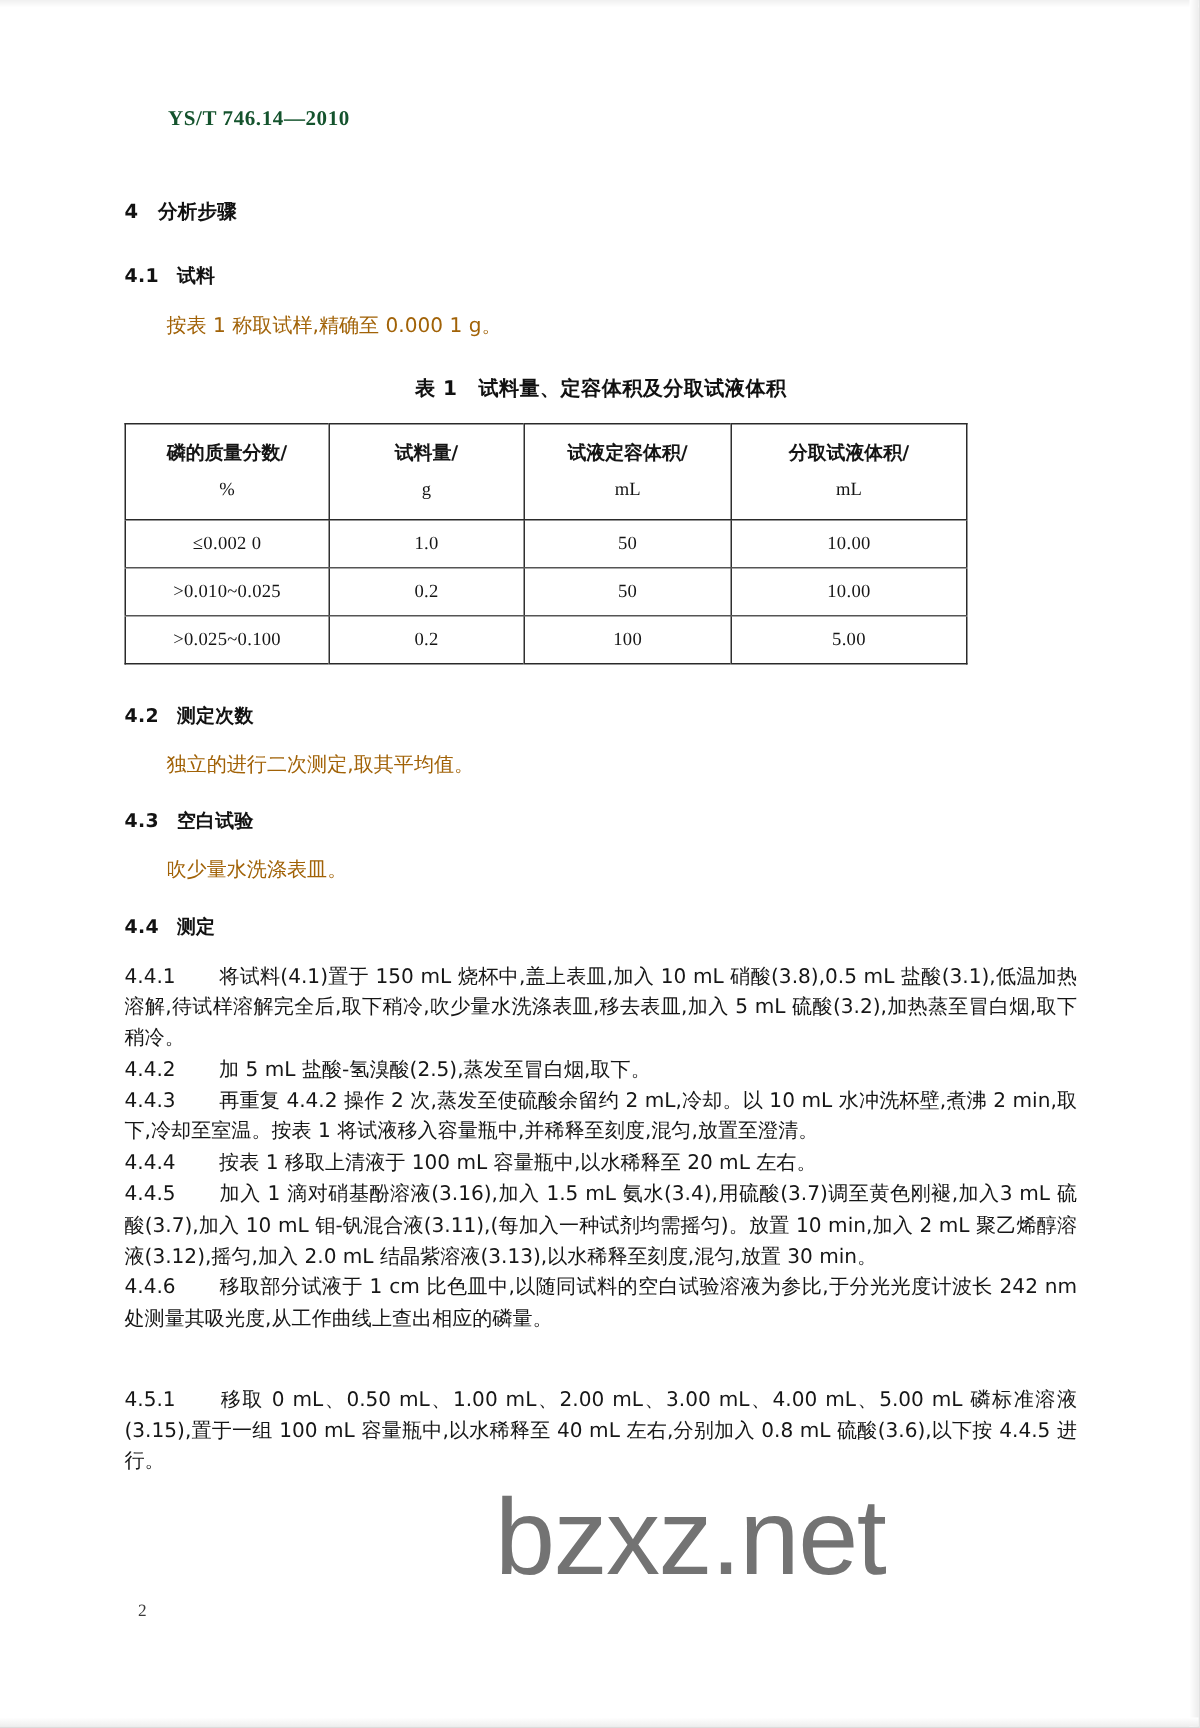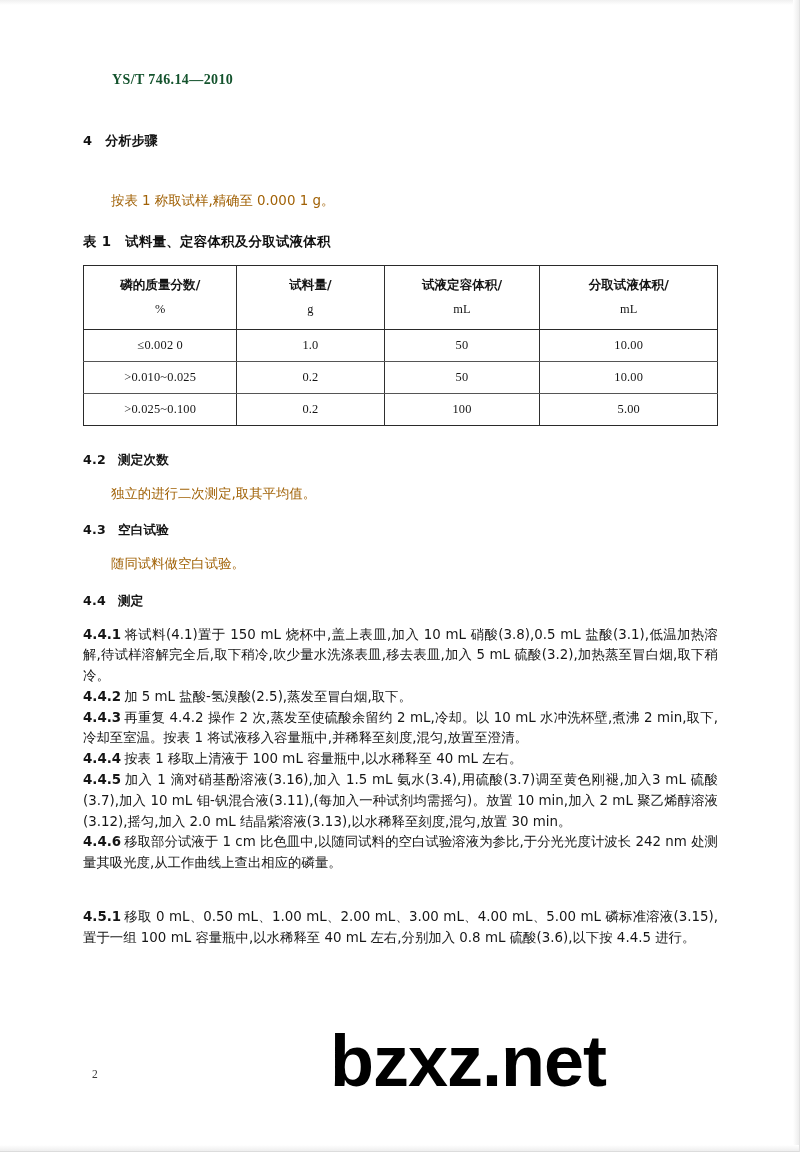--- a/index.html
+++ b/index.html
@@ -30,26 +30,26 @@
     background: linear-gradient(to left, #ededed, #ffffff);
   }
   .scan-edge-bottom {
     position: absolute; left: 0; bottom: 0; width: 800px; height: 6px;
     background: linear-gradient(to top, #eeeeee, #ffffff);
   }
 
   .watermark {
     position: absolute;
     left: 330px;
-    top: 1020px;
+    top: 984px;
     font-family: "Liberation Sans", sans-serif;
-    font-weight: bold;
+    font-weight: normal;
     font-size: 72px;
     letter-spacing: -1px;
-    color: #000000;
+    color: #737373;
     user-select: none;
     white-space: nowrap;
   }
 
   .content {
     position: relative;
     z-index: 3;
   }
 
   .header-std {
@@ -103,43 +103,44 @@
 
   p.numbered {
     margin: 0;
     font-size: 13.4px;
     line-height: 1.55;
     text-align: justify;
     color: #161616;
     font-family: "DejaVu Sans", "Liberation Sans", sans-serif;
   }
   p.numbered .itemnum {
-    font-weight: bold;
-    margin-right: 3px;
+    font-weight: normal;
+    margin-right: 29px;
   }
 
   .sp-4  { height: 22px; }
   .sp-6  { height: 26px; }
   .sp-8  { height: 15px; }
   .sp-10 { height: 18px; }
 
   
   .table-caption {
     margin: 0;
+    text-align: center;
     font-family: "DejaVu Sans", "Liberation Sans", sans-serif;
     font-weight: bold;
     font-size: 13.4px;
     letter-spacing: 0.3px;
     color: #111111;
   }
   .table-caption .tnum { margin-right: 14px; }
 
   table.spec {
     border-collapse: collapse;
-    width: 635px;
+    width: 562px;
     margin-top: 14px;
     table-layout: fixed;
     border: 1.6px solid #2a2a2a;
   }
   table.spec col.c1 { width: 24.2%; }
   table.spec col.c2 { width: 23.2%; }
   table.spec col.c3 { width: 24.6%; }
   table.spec col.c4 { width: 28.0%; }
 
   table.spec th, table.spec td {
@@ -203,20 +204,23 @@
     <div class="header-std">YS/T 746.14—2010</div>
 
     <div class="body-area">
 
       <h2 class="sec">
         <span class="num">4</span><span>分析步骤</span>
       </h2>
 
       <div class="sp-6"></div>
 
+      <h3 class="subsec">
+        <span class="num">4.1</span><span>试料</span>
+      </h3>
       <div class="sp-8"></div>
       <p class="para indent">按表 1 称取试样,精确至 0.000 1 g。</p>
 
       <div class="sp-4"></div>
 
       <p class="table-caption">
         <span class="tnum">表 1</span><span>试料量、定容体积及分取试液体积</span>
       </p>
 
       <table class="spec">
@@ -275,40 +279,40 @@
       </h3>
       <div class="sp-8"></div>
       <p class="para indent">独立的进行二次测定,取其平均值。</p>
 
       <div class="sp-10"></div>
 
       <h3 class="subsec">
         <span class="num">4.3</span><span>空白试验</span>
       </h3>
       <div class="sp-8"></div>
-      <p class="para indent">随同试料做空白试验。</p>
+      <p class="para indent">吹少量水洗涤表皿。</p>
 
       <div class="sp-10"></div>
 
       <h3 class="subsec">
         <span class="num">4.4</span><span>测定</span>
       </h3>
       <div class="sp-8"></div>
 
       <p class="numbered">
         <span class="itemnum">4.4.1</span><span>将试料(4.1)置于 150 mL 烧杯中,盖上表皿,加入 10 mL 硝酸(3.8),0.5 mL 盐酸(3.1),低温加热溶解,待试样溶解完全后,取下稍冷,吹少量水洗涤表皿,移去表皿,加入 5 mL 硫酸(3.2),加热蒸至冒白烟,取下稍冷。</span>
       </p>
       <p class="numbered">
         <span class="itemnum">4.4.2</span><span>加 5 mL 盐酸-氢溴酸(2.5),蒸发至冒白烟,取下。</span>
       </p>
       <p class="numbered">
         <span class="itemnum">4.4.3</span><span>再重复 4.4.2 操作 2 次,蒸发至使硫酸余留约 2 mL,冷却。以 10 mL 水冲洗杯壁,煮沸 2 min,取下,冷却至室温。按表 1 将试液移入容量瓶中,并稀释至刻度,混匀,放置至澄清。</span>
       </p>
       <p class="numbered">
-        <span class="itemnum">4.4.4</span><span>按表 1 移取上清液于 100 mL 容量瓶中,以水稀释至 40 mL 左右。</span>
+        <span class="itemnum">4.4.4</span><span>按表 1 移取上清液于 100 mL 容量瓶中,以水稀释至 20 mL 左右。</span>
       </p>
       <p class="numbered">
         <span class="itemnum">4.4.5</span><span>加入 1 滴对硝基酚溶液(3.16),加入 1.5 mL 氨水(3.4),用硫酸(3.7)调至黄色刚褪,加入3 mL 硫酸(3.7),加入 10 mL 钼-钒混合液(3.11),(每加入一种试剂均需摇匀)。放置 10 min,加入 2 mL 聚乙烯醇溶液(3.12),摇匀,加入 2.0 mL 结晶紫溶液(3.13),以水稀释至刻度,混匀,放置 30 min。</span>
       </p>
       <p class="numbered">
         <span class="itemnum">4.4.6</span><span>移取部分试液于 1 cm 比色皿中,以随同试料的空白试验溶液为参比,于分光光度计波长 242 nm 处测量其吸光度,从工作曲线上查出相应的磷量。</span>
       </p>
 
       <div class="sp-10"></div>
 

